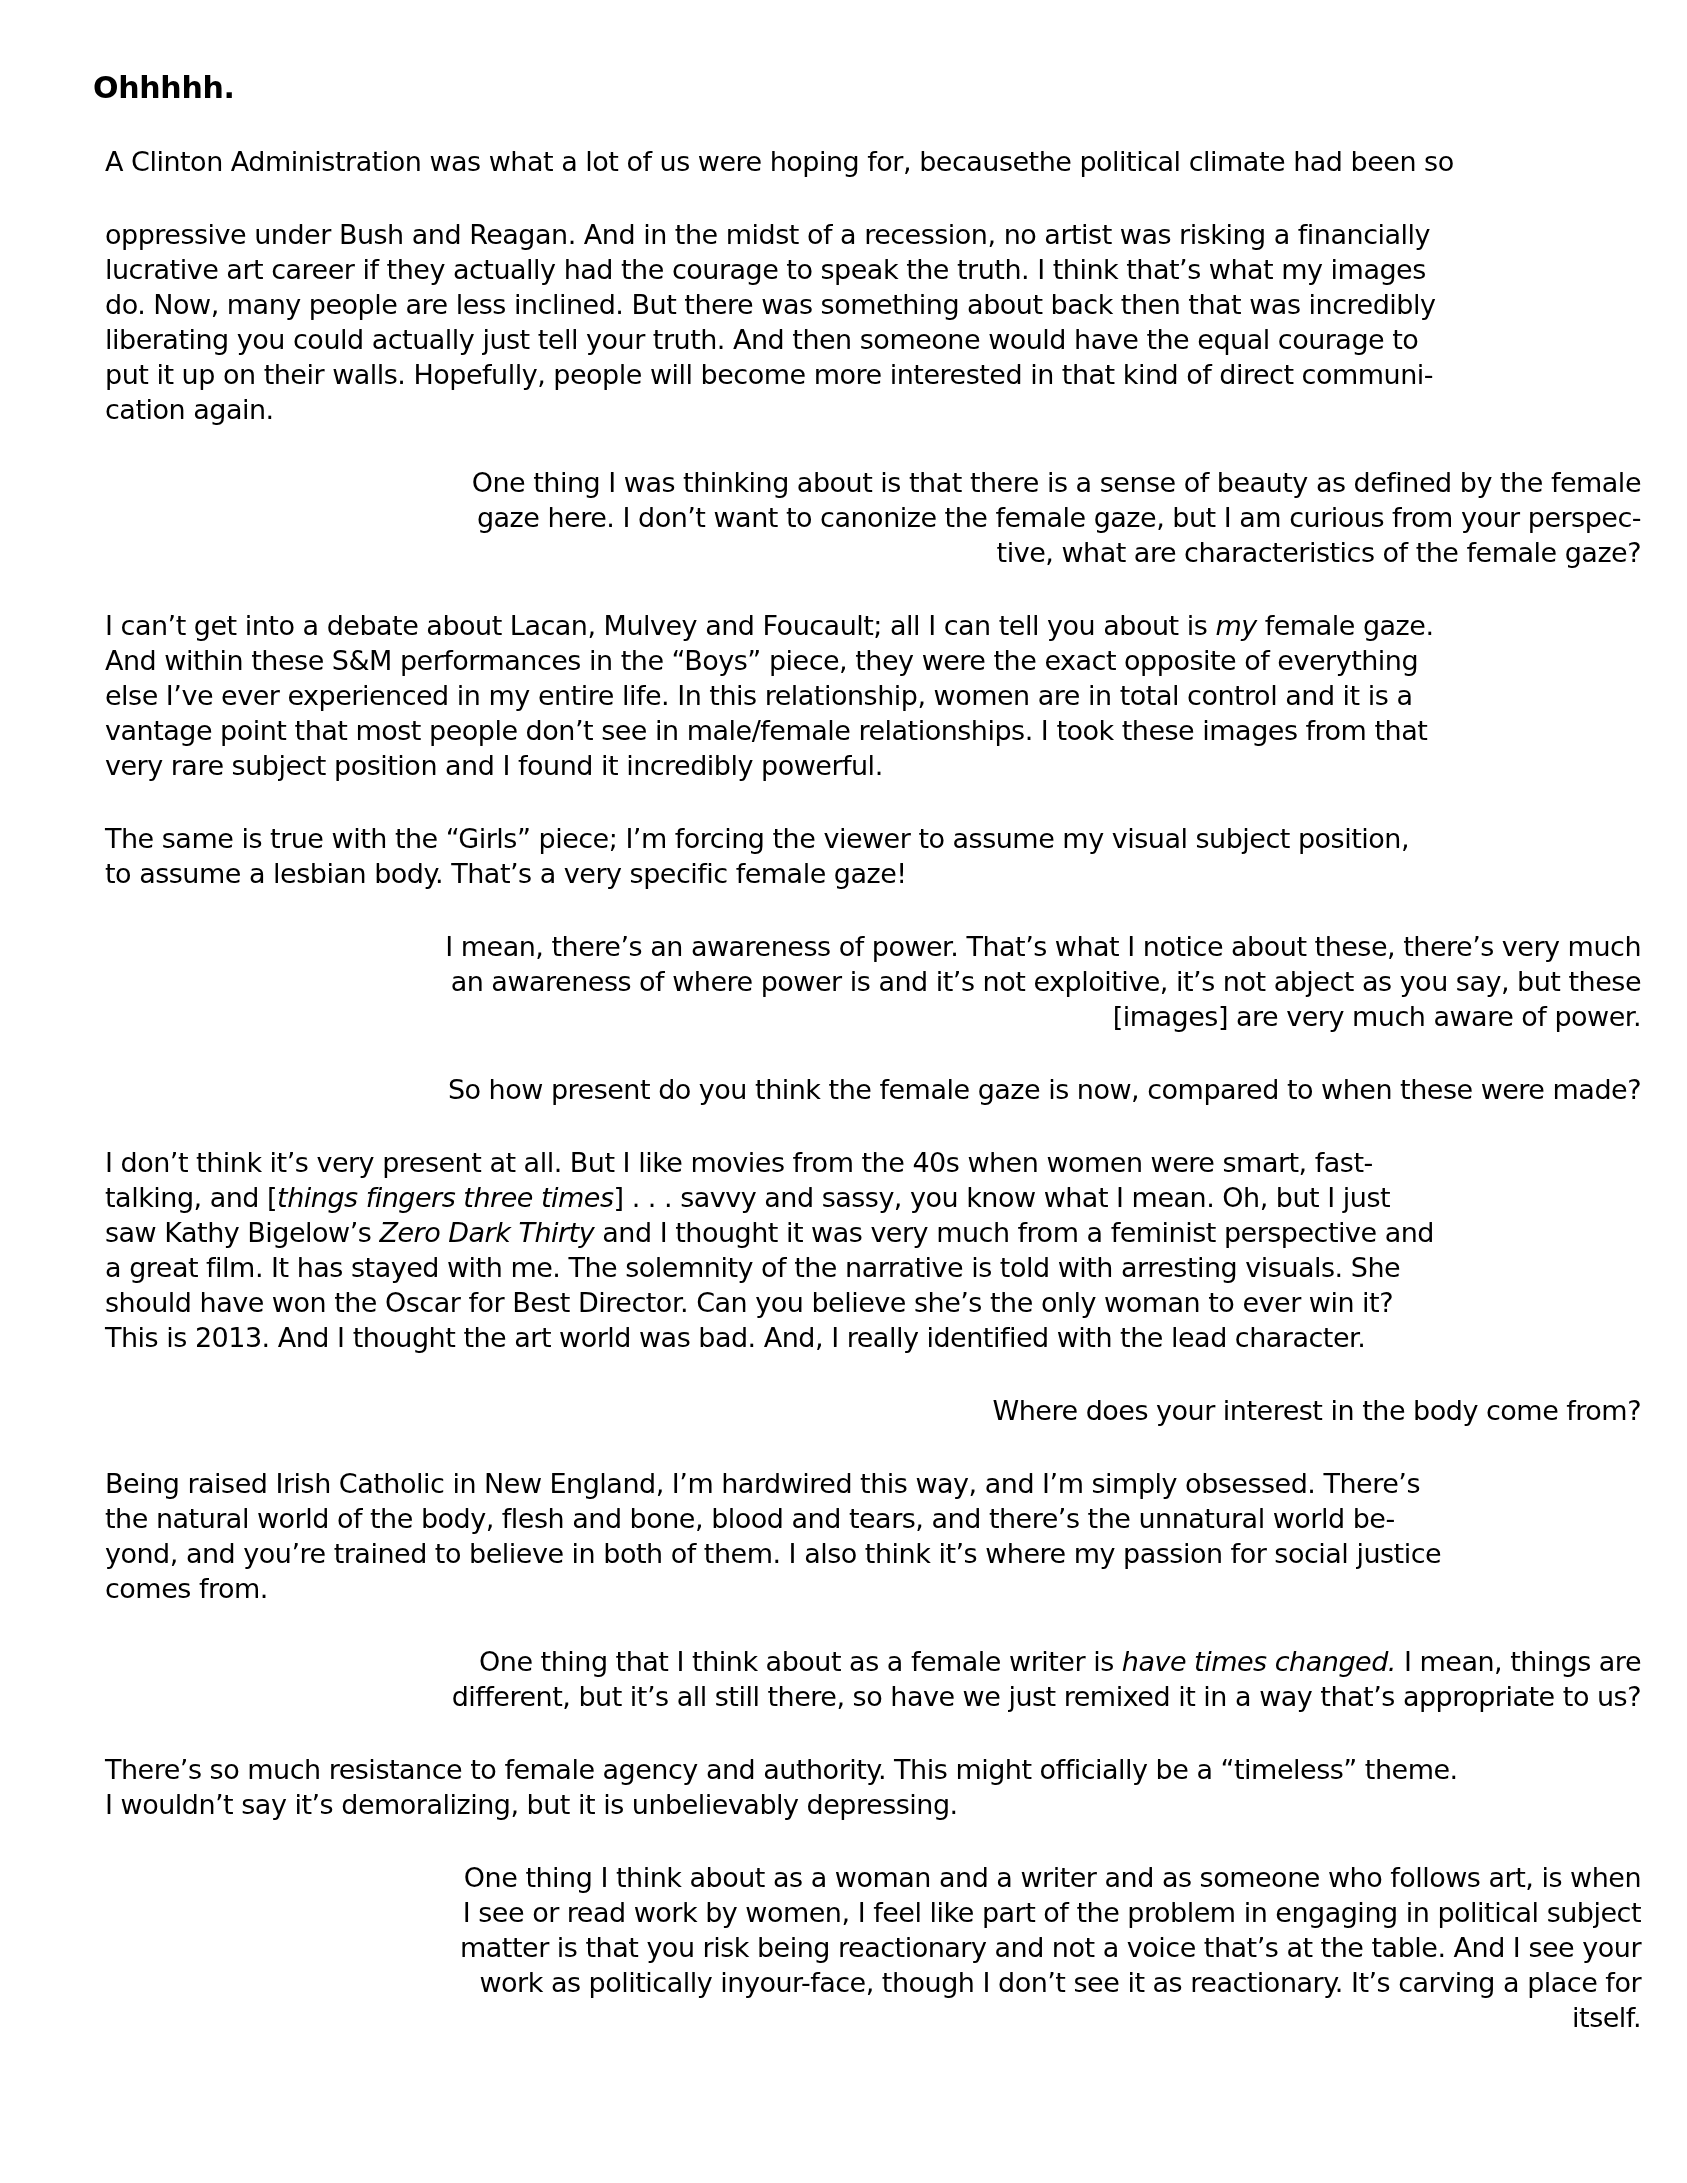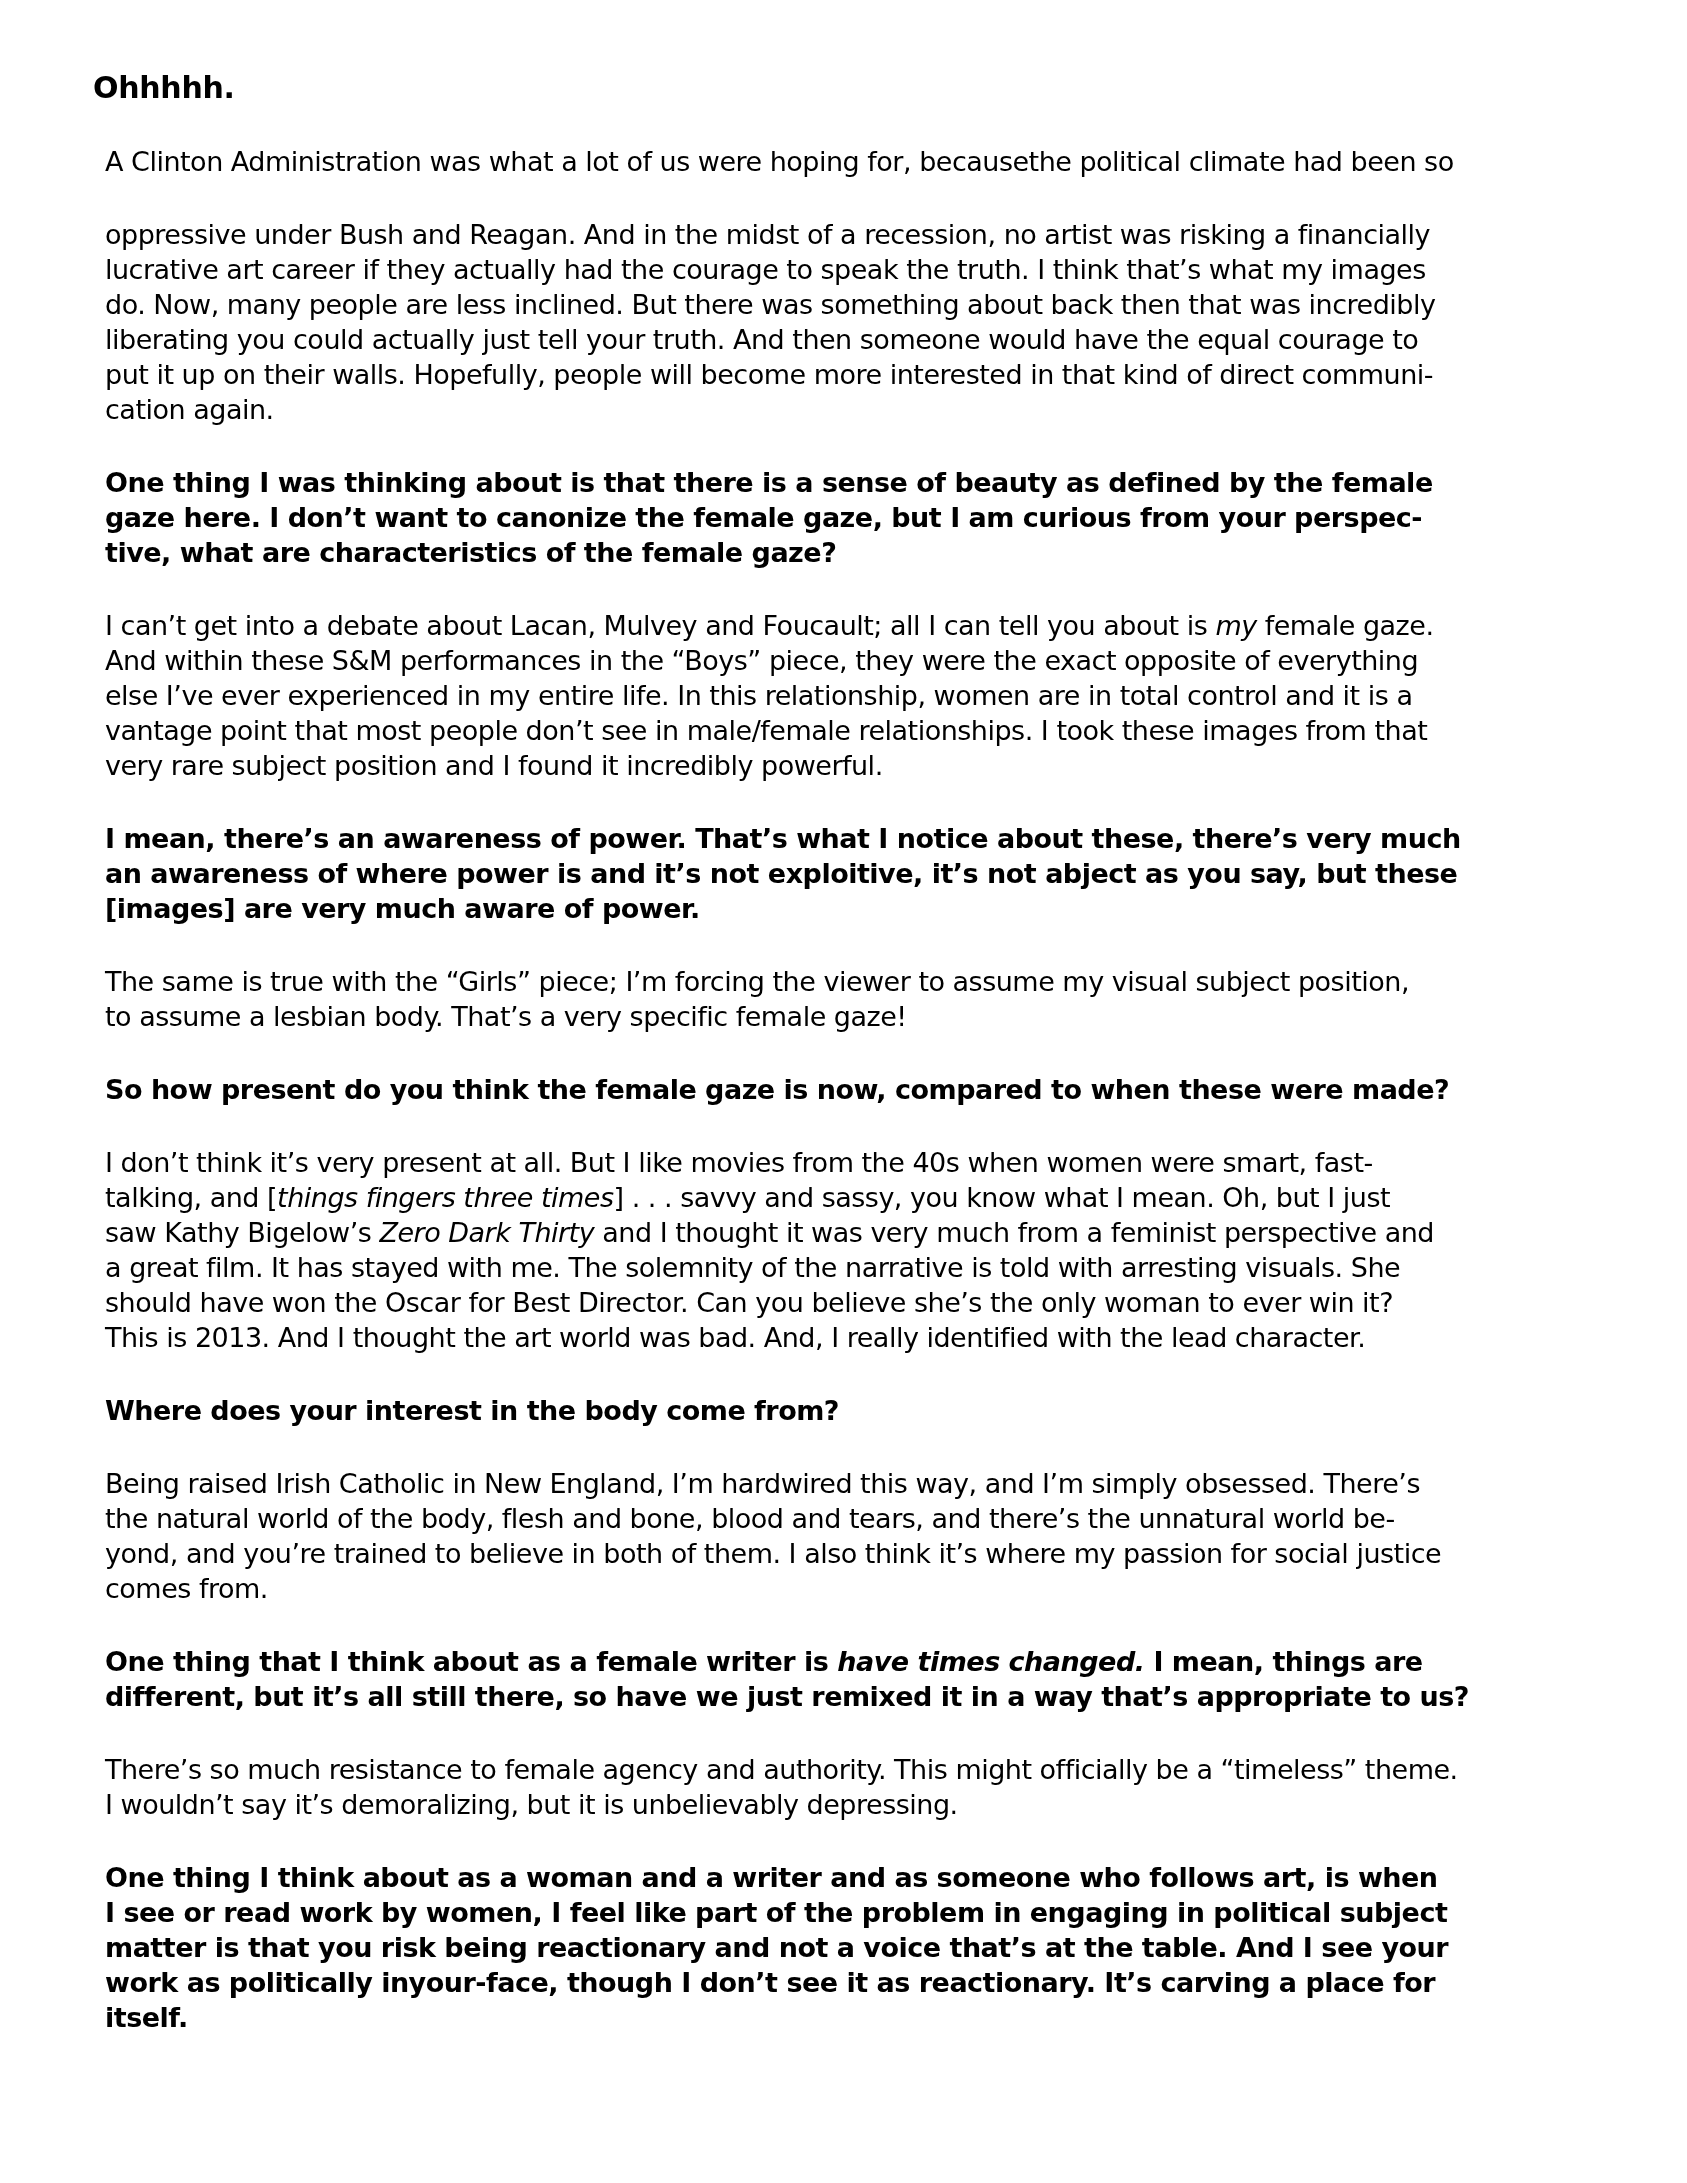--- a/index.html
+++ b/index.html
@@ -33,21 +33,22 @@
     max-width: 1568px;
   }
   .para {
     font-size: 27px;
     line-height: 35px;
     letter-spacing: -0.5px;
     margin: 38px 0 0 12px;
     white-space: pre-line;
   }
   .para.q {
-    font-weight: bold;
+    font-weight: normal;
+    text-align: right;
   }
   .it {
     font-style: italic;
   }
 </style>
 </head>
 <body>
 
 <div class="page">
   <h1 class="doc-title">Ohhhhh.</h1>
@@ -60,25 +61,25 @@
 put it up on their walls. Hopefully, people will become more interested in that kind of direct communi-
 cation again.</span></p>
       <p class="para q"><span>One thing I was thinking about is that there is a sense of beauty as defined by the female
 gaze here. I don’t want to canonize the female gaze, but I am curious from your perspec-
 tive, what are characteristics of the female gaze?</span></p>
       <p class="para a"><span>I can’t get into a debate about Lacan, Mulvey and Foucault; all I can tell you about is </span><span class="it">my</span><span> female gaze.
 And within these S&amp;M performances in the “Boys” piece, they were the exact opposite of everything
 else I’ve ever experienced in my entire life. In this relationship, women are in total control and it is a
 vantage point that most people don’t see in male/female relationships. I took these images from that
 very rare subject position and I found it incredibly powerful.</span></p>
+      <p class="para a"><span>The same is true with the “Girls” piece; I’m forcing the viewer to assume my visual subject position,
+to assume a lesbian body. That’s a very specific female gaze!</span></p>
       <p class="para q"><span>I mean, there’s an awareness of power. That’s what I notice about these, there’s very much
 an awareness of where power is and it’s not exploitive, it’s not abject as you say, but these
 [images] are very much aware of power.</span></p>
-      <p class="para a"><span>The same is true with the “Girls” piece; I’m forcing the viewer to assume my visual subject position,
-to assume a lesbian body. That’s a very specific female gaze!</span></p>
       <p class="para q"><span>So how present do you think the female gaze is now, compared to when these were made?</span></p>
       <p class="para a"><span>I don’t think it’s very present at all. But I like movies from the 40s when women were smart, fast-
 talking, and [</span><span class="it">things fingers three times</span><span>] . . . savvy and sassy, you know what I mean. Oh, but I just
 saw Kathy Bigelow’s </span><span class="it">Zero Dark Thirty</span><span> and I thought it was very much from a feminist perspective and
 a great film. It has stayed with me. The solemnity of the narrative is told with arresting visuals. She
 should have won the Oscar for Best Director. Can you believe she’s the only woman to ever win it?
 This is 2013. And I thought the art world was bad. And, I really identified with the lead character.</span></p>
       <p class="para q"><span>Where does your interest in the body come from?</span></p>
       <p class="para a"><span>Being raised Irish Catholic in New England, I’m hardwired this way, and I’m simply obsessed. There’s
 the natural world of the body, flesh and bone, blood and tears, and there’s the unnatural world be-

